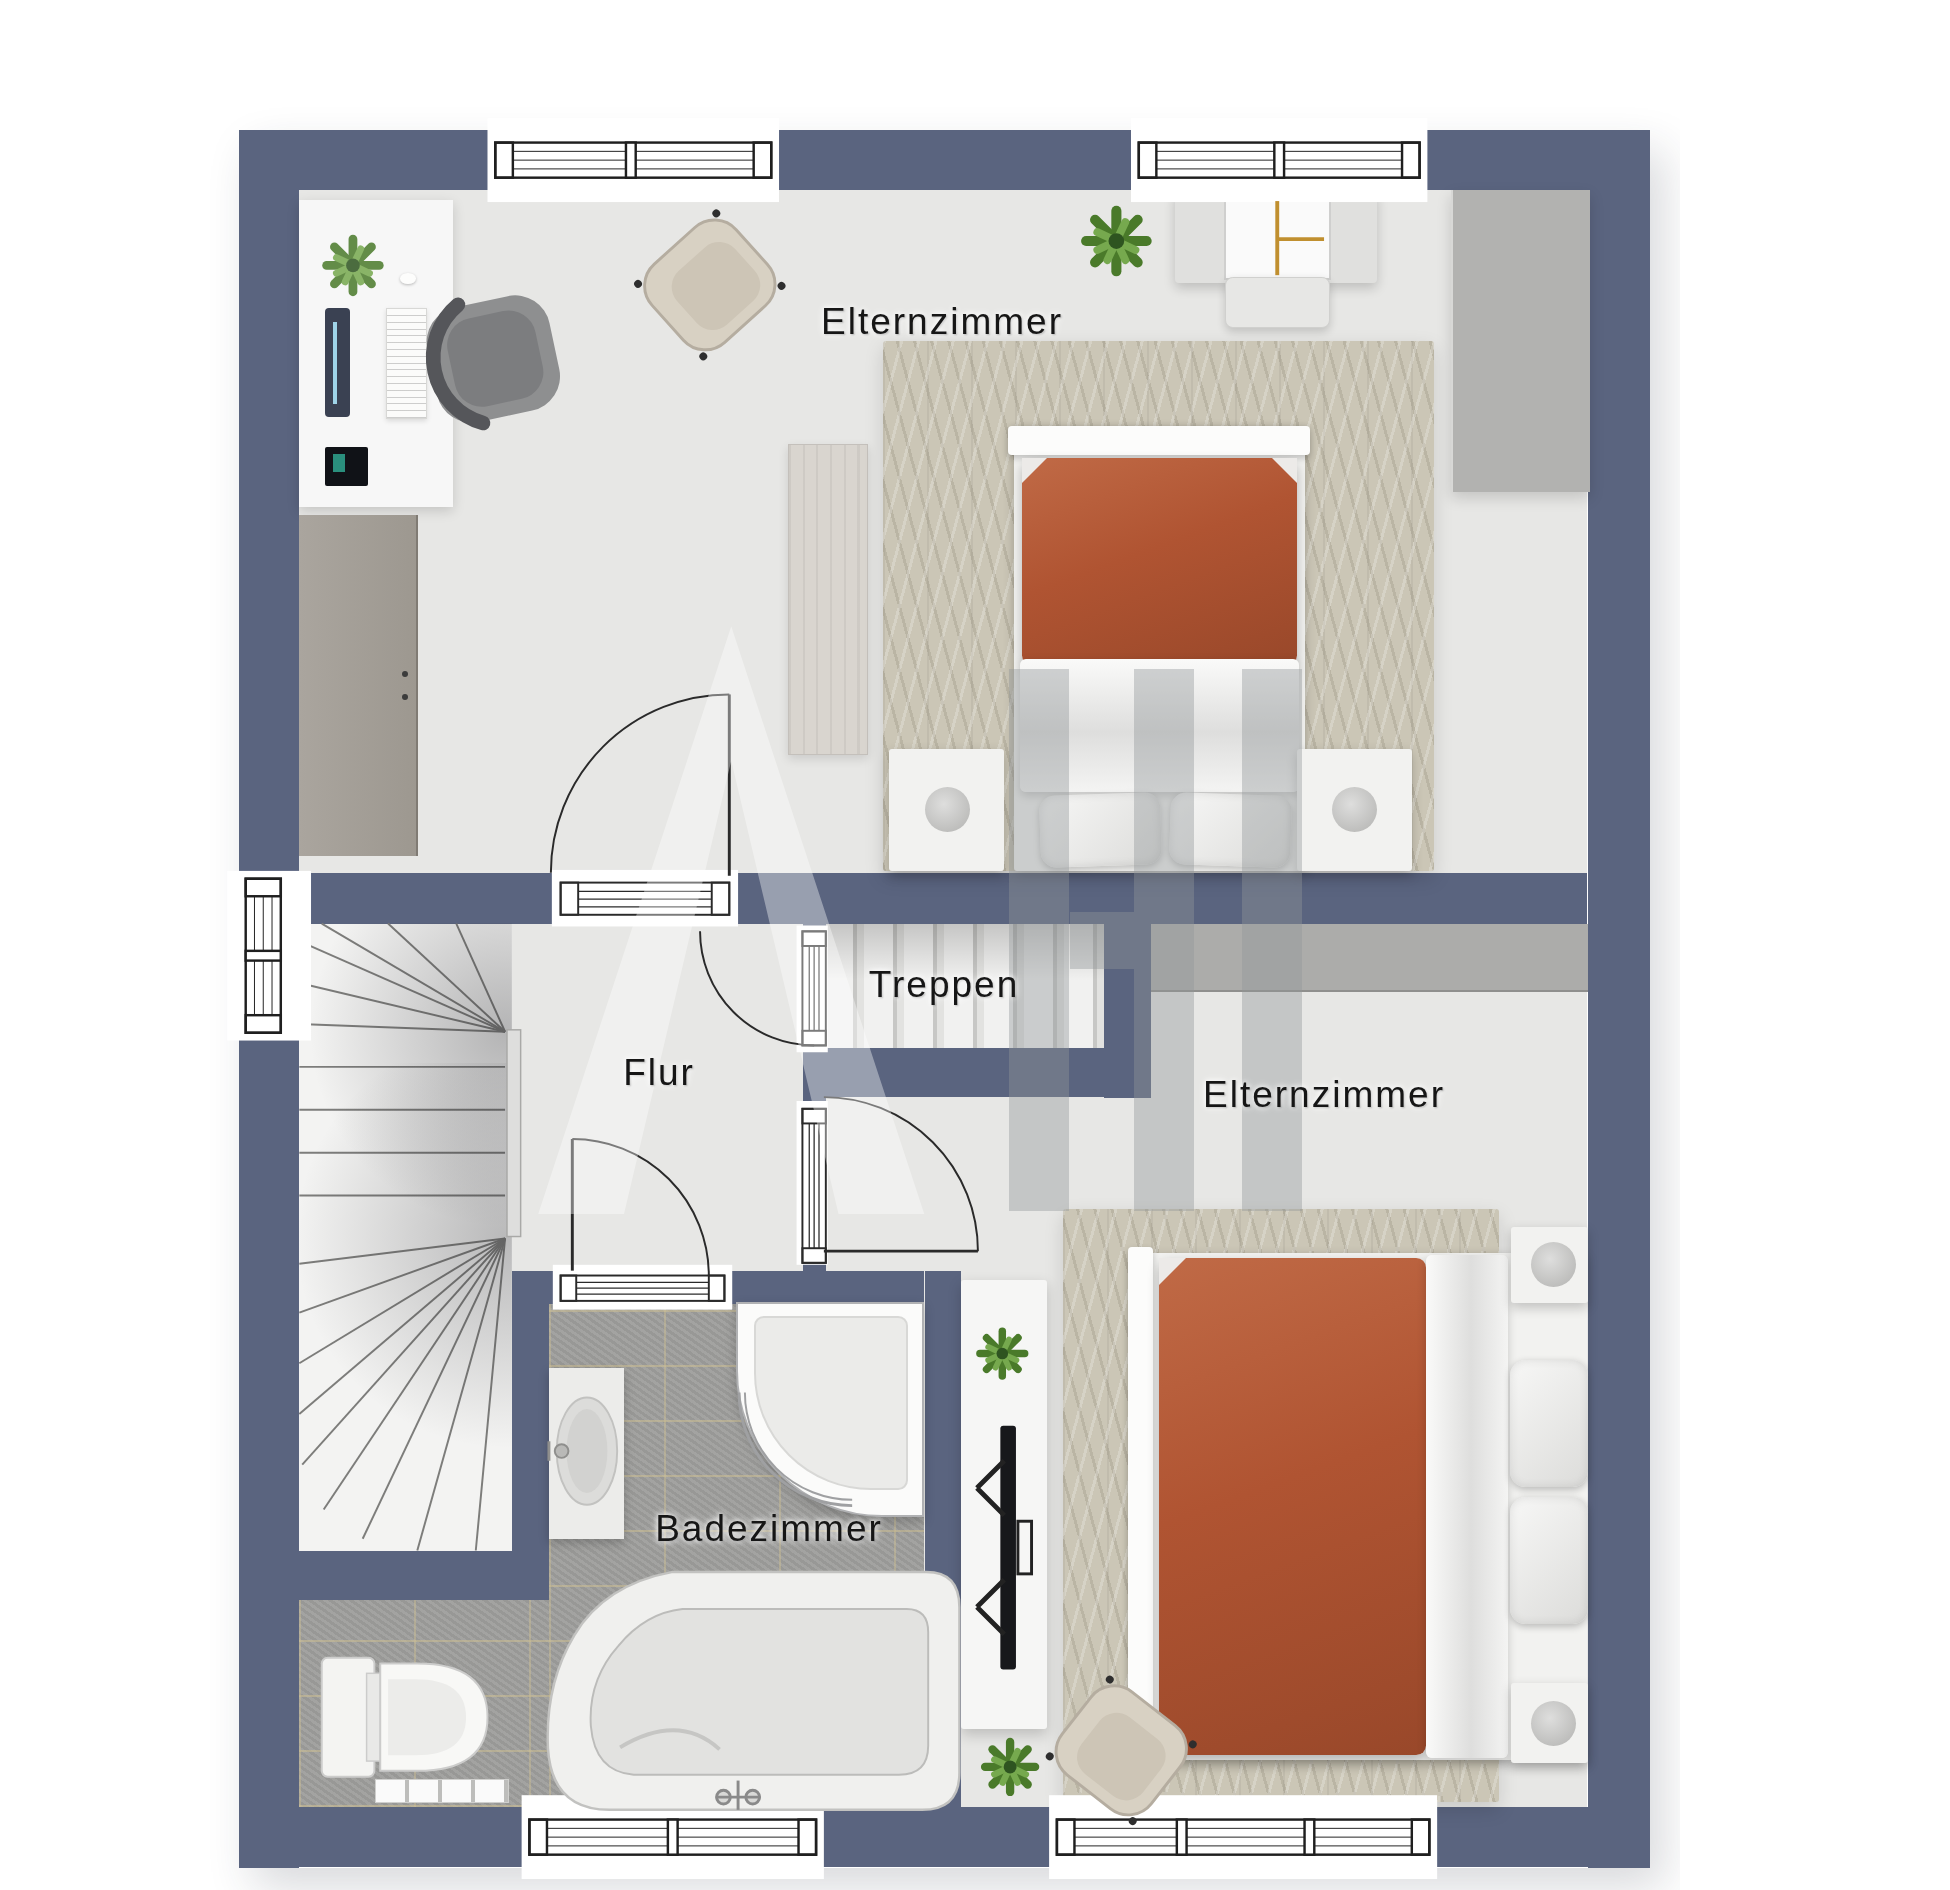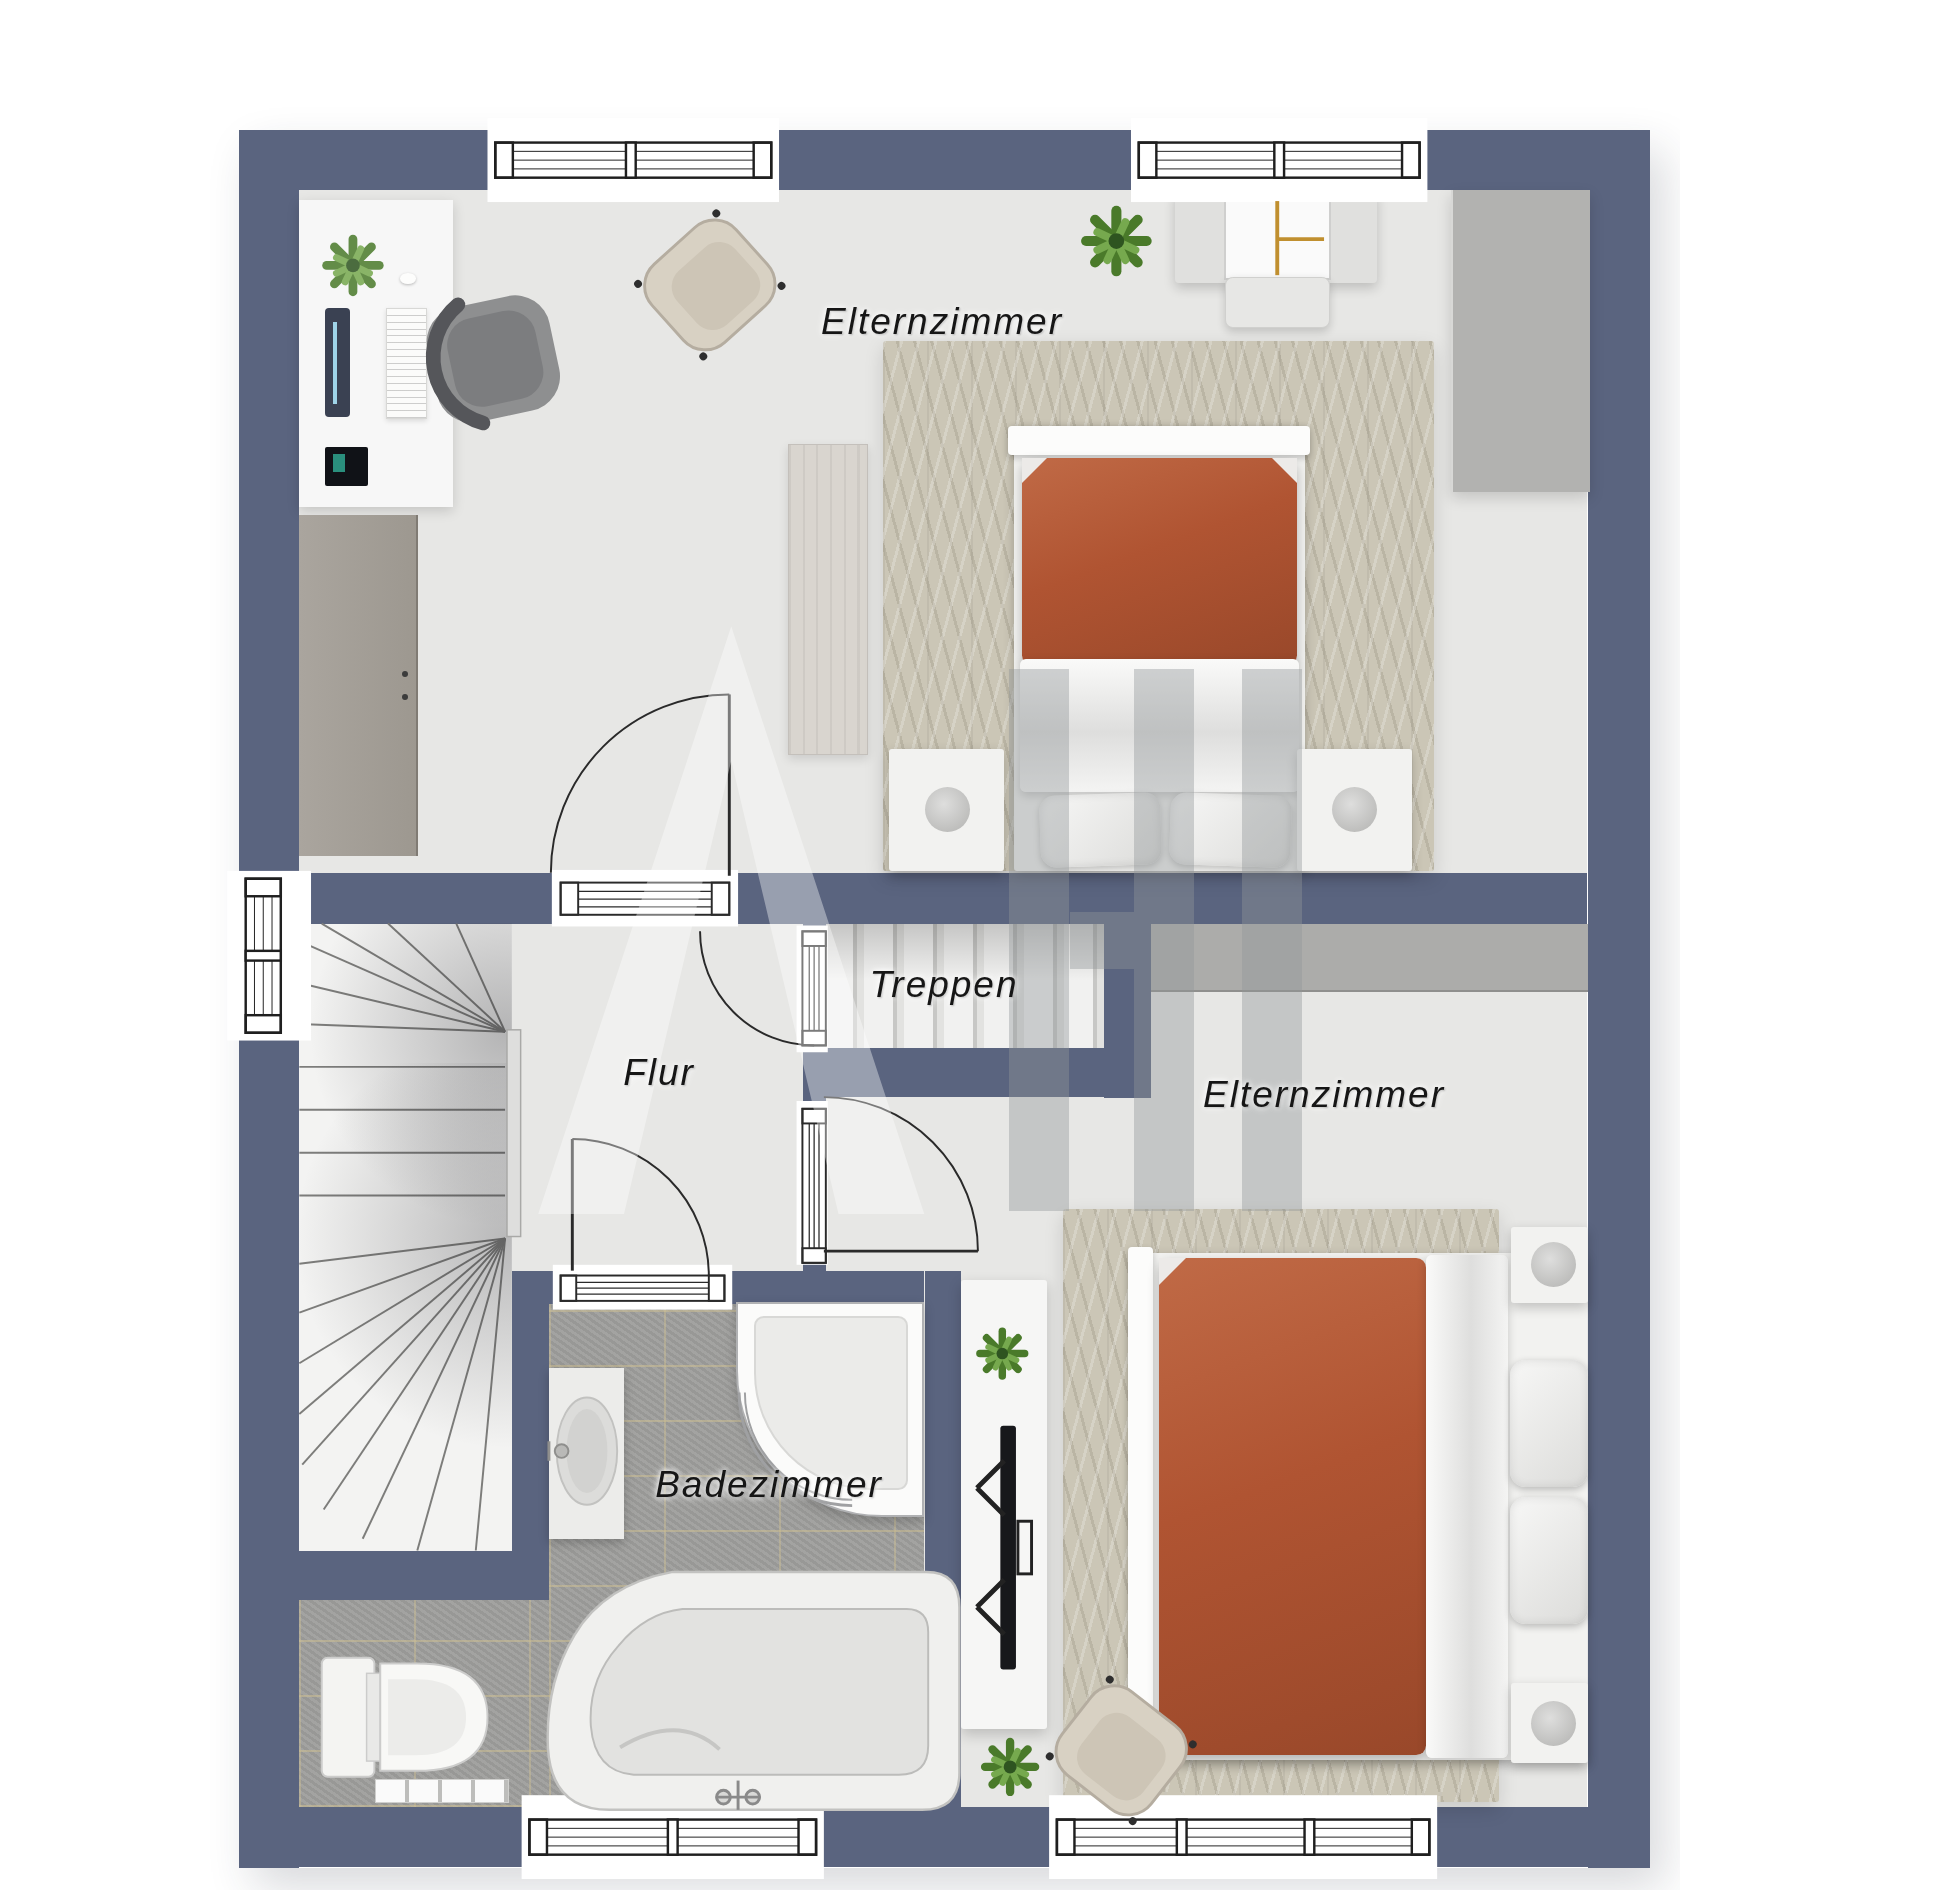--- a/index.html
+++ b/index.html
@@ -2,21 +2,21 @@
 <html style="--wall: #5a647f; --floor: #e7e7e5; --tile: #9e9e9c; --grout: #cdbf93; --stair: #f3f3f2; --rug: #cbc6b6; --duvet: #b05432; --duvet-dark: #99482a; --wardrobe: #acacaa; --wood: #d9d5cf; --sideboard: #a6a19b; --label: #161616;"><head>
 <meta charset="utf-8">
 <style>
   :root{
     --wall:#5a647f; --floor:#e7e7e5; --tile:#9e9e9c; --grout:#cdbf93;
     --stair:#f3f3f2; --rug:#cbc6b6; --duvet:#b05432; --duvet-dark:#99482a;
     --wardrobe:#acacaa; --wood:#d9d5cf; --sideboard:#a6a19b; --label:#161616;
   }
   html,body{margin:0;padding:0;background:#ffffff;}
   .page{position:relative;width:1680px;height:1890px;background:#fff;overflow:hidden;
-        font-family:"Liberation Sans",sans-serif;font-style:italic;}
+        font-family:"Liberation Sans",sans-serif;}
   .abs{position:absolute;}
   .plan-shadow{left:239px;top:130px;width:1411px;height:1738px;
         box-shadow:13.7px 19.5px 43px rgba(40,45,60,.18);}
   .wall{background:var(--wall);}
   .floor{background:var(--floor);}
   .tile{background:
      repeating-linear-gradient(0deg, rgba(205,191,147,.55) 0 2px, rgba(0,0,0,0) 2px 55px),
      repeating-linear-gradient(90deg, rgba(205,191,147,.45) 0 2px, rgba(0,0,0,0) 2px 115px),
      repeating-linear-gradient(35deg, rgba(255,255,255,.05) 0 2.9px, rgba(0,0,0,.04) 2.9px 5.9px),
      var(--tile);}
@@ -361,15 +361,15 @@
     <div class="abs wm-bar" style="left:1070px;top:912px;width:64px;height:57px;"></div>
   </div>
   <div>
     <div class="abs wm-bar" style="left:1242px;top:669px;width:60px;height:542px;"></div>
   </div>
 
   <div class="abs room-label" style="left:942px;top:322px;">Elternzimmer</div>
   <div class="abs room-label" style="left:944px;top:985px;">Treppen</div>
   <div class="abs room-label" style="left:659px;top:1073px;">Flur</div>
   <div class="abs room-label" style="left:1324px;top:1095px;">Elternzimmer</div>
-  <div class="abs room-label" style="left:751px;top:1485px;padding-left:36px;">Badezimmer</div>
+  <div class="abs room-label" style="left:751px;top:1529px;padding-left:36px;">Badezimmer</div>
 </div>
 
 
 </body></html>

